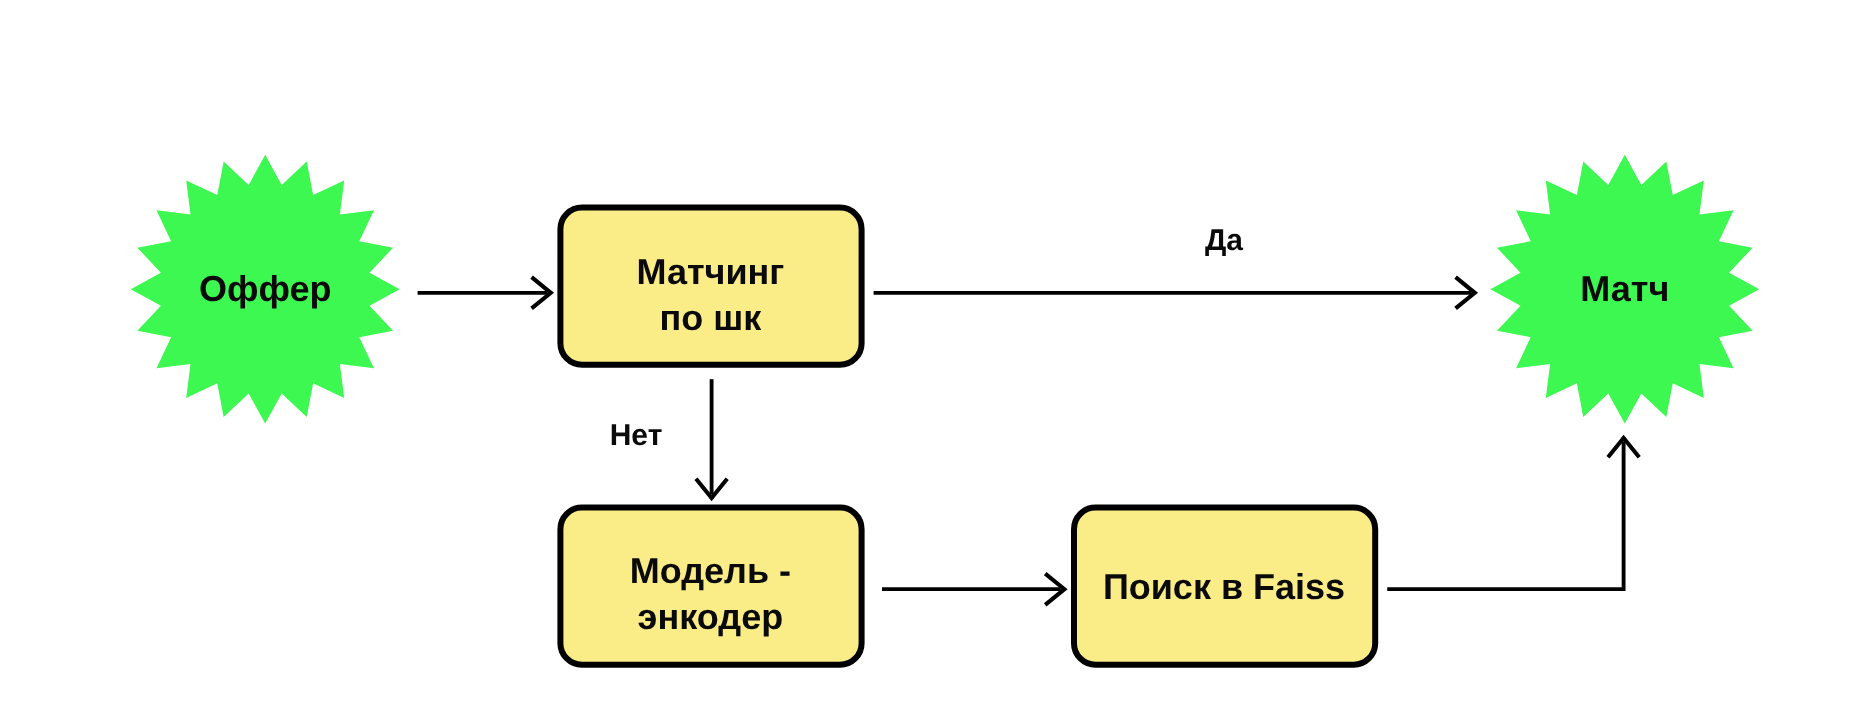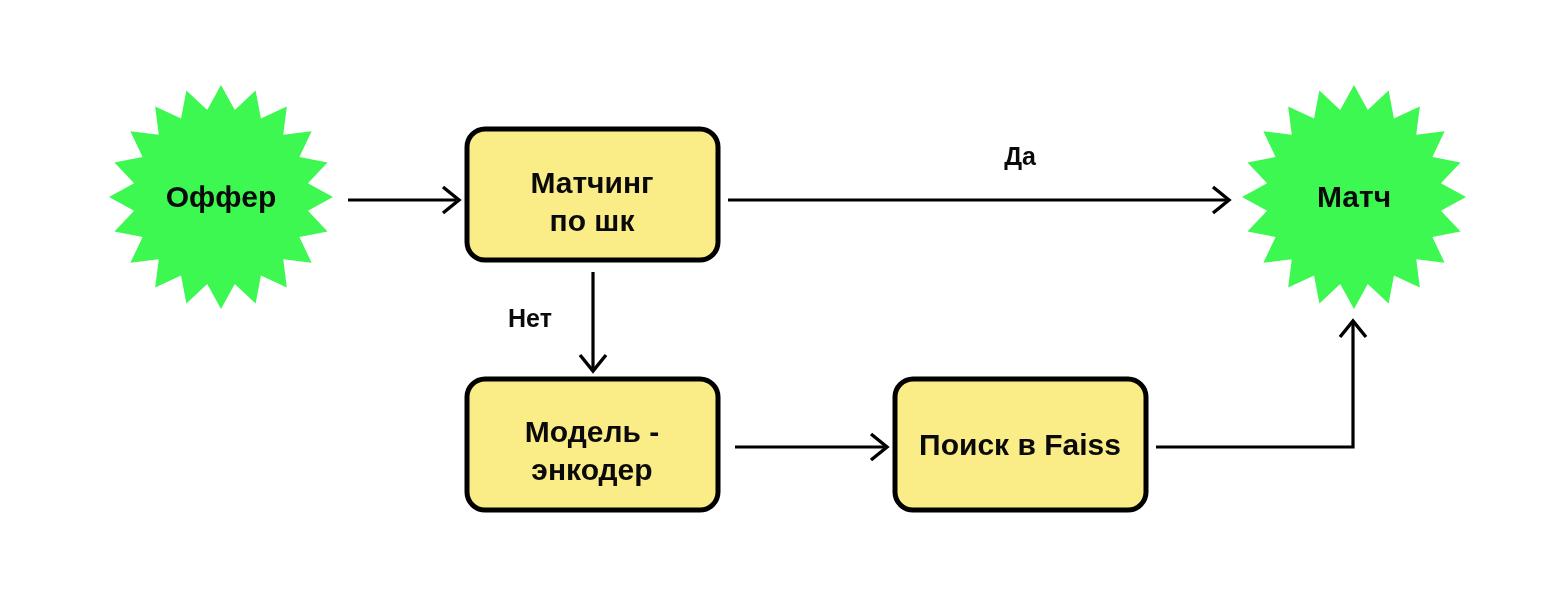--- a/index.html
+++ b/index.html
@@ -11,20 +11,21 @@
     width: 1560px;
     height: 605px;
     font-family: "Liberation Sans", sans-serif;
     overflow: hidden;
   }
   #diagram-root {
     position: relative;
     width: 1560px;
     height: 471px;
     background: #ffffff;
+    margin-top: 44px;
   }
   svg.flow-canvas {
     position: absolute;
     top: 0;
     left: 0;
     width: 1560px;
     height: 605px;
     display: block;
   }
   .node-label {

